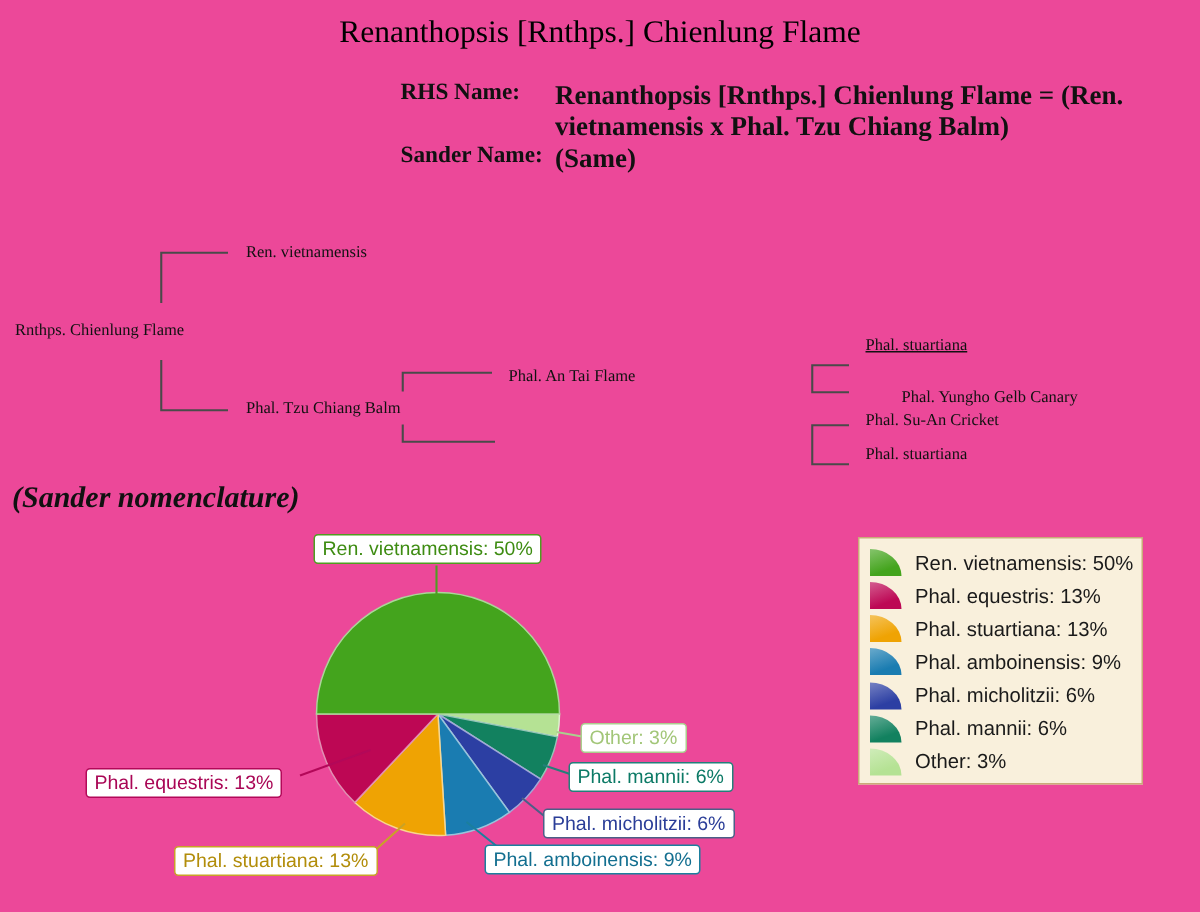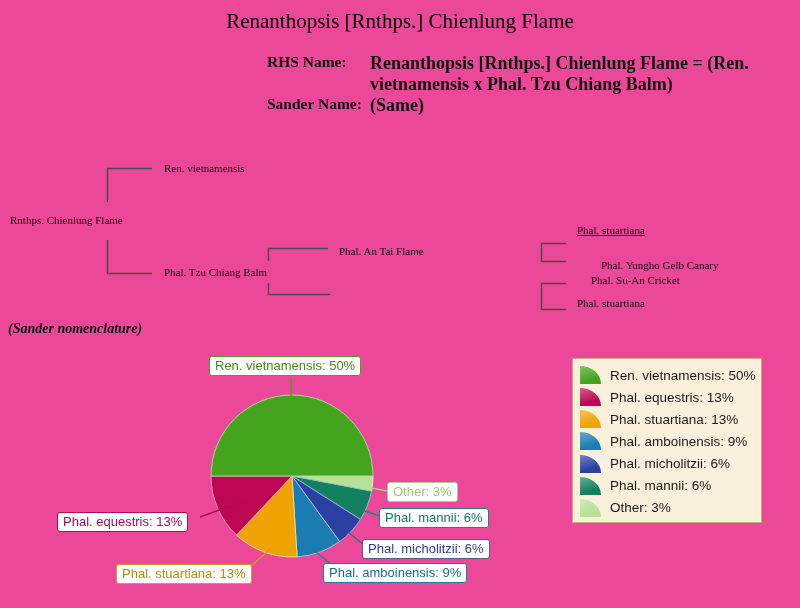--- a/index.html
+++ b/index.html
@@ -3,21 +3,21 @@
 <meta charset="utf-8">
 <style>
   html,body{margin:0;padding:0;background:#ffffff;}
   #canvas{position:relative;width:800px;height:608px;background:#ec4899;overflow:hidden;
           font-family:"Liberation Serif", serif;color:#111;}
   .abs{position:absolute;}
   #page-title{top:9px;left:0;width:800px;text-align:center;font-size:21px;color:#000;}
   .info-label{font-size:15.5px;font-weight:bold;}
   .info-value{font-size:18px;line-height:21px;font-weight:bold;}
   .tree-node{font-size:11px;white-space:nowrap;}
-  .note{font-size:14px;font-style:italic;font-weight:bold;}
+  .note{font-size:20px;font-style:italic;font-weight:bold;}
   svg.overlay{position:absolute;left:0;top:0;pointer-events:none;}
   .pie-label{position:absolute;background:#ffffff;border:1.4px solid #888;border-radius:3px;
              padding:1px 5px 2px 5px;font-family:"Liberation Sans",sans-serif;font-size:13px;
              white-space:nowrap;line-height:15px;}
   #legend-panel{left:572px;top:358px;width:190px;height:165px;background:#f9f0dc;
                 border:1px solid #c9ab79;box-sizing:border-box;padding:6px 6px 4px 7px;
                 display:flex;flex-direction:column;justify-content:space-between;}
   .legend-row{display:flex;align-items:center;height:20px;}
   .swatch{width:21px;height:18px;border-radius:0 100% 0 0;flex:0 0 auto;}
   .legend-text{margin-left:9px;font-family:"Liberation Sans",sans-serif;font-size:13.5px;color:#1a1a1a;white-space:nowrap;}
@@ -44,21 +44,21 @@
       <path d="M566,283.5 H541.5 V309.5 H566"></path>
     </g>
   </svg>
 
   <div class="abs tree-node" style="left:10px;top:214px;">Rnthps. Chienlung Flame</div>
   <div class="abs tree-node" style="left:164px;top:162px;">Ren. vietnamensis</div>
   <div class="abs tree-node" style="left:164px;top:266px;">Phal. Tzu Chiang Balm</div>
   <div class="abs tree-node" style="left:339px;top:245px;">Phal. An Tai Flame</div>
   <div class="abs tree-node" style="left:577px;top:224px;text-decoration:underline;">Phal. stuartiana</div>
   <div class="abs tree-node" style="left:577px;top:259px;margin-left:24px;">Phal. Yungho Gelb Canary</div>
-  <div class="abs tree-node" style="left:591px;top:274px;">Phal. Su-An Cricket</div>
+  <div class="abs tree-node" style="left:577px;top:274px;">Phal. Su-An Cricket</div>
   <div class="abs tree-node" style="left:577px;top:297px;">Phal. stuartiana</div>
   <div class="abs note" style="left:8px;top:321px;">(Sander nomenclature)</div>
 
   <svg class="overlay" width="800" height="608">
     <g id="pie-group">
         <path d="M292,476 L373.00,476.00 A81,81 0 0 1 371.57,491.18 Z" fill="#b5e294" stroke="rgb(222,242,207)" stroke-width="1"></path>
         <path d="M292,476 L371.57,491.18 A81,81 0 0 1 360.39,519.40 Z" fill="#12815f" stroke="rgb(148,198,183)" stroke-width="1"></path>
         <path d="M292,476 L360.39,519.40 A81,81 0 0 1 339.61,541.53 Z" fill="#2c3fa3" stroke="rgb(160,169,214)" stroke-width="1"></path>
         <path d="M292,476 L339.61,541.53 A81,81 0 0 1 297.09,556.84 Z" fill="#1a7cb1" stroke="rgb(152,196,220)" stroke-width="1"></path>
         <path d="M292,476 L297.09,556.84 A81,81 0 0 1 236.55,535.05 Z" fill="#efa303" stroke="rgb(248,214,142)" stroke-width="1"></path>

